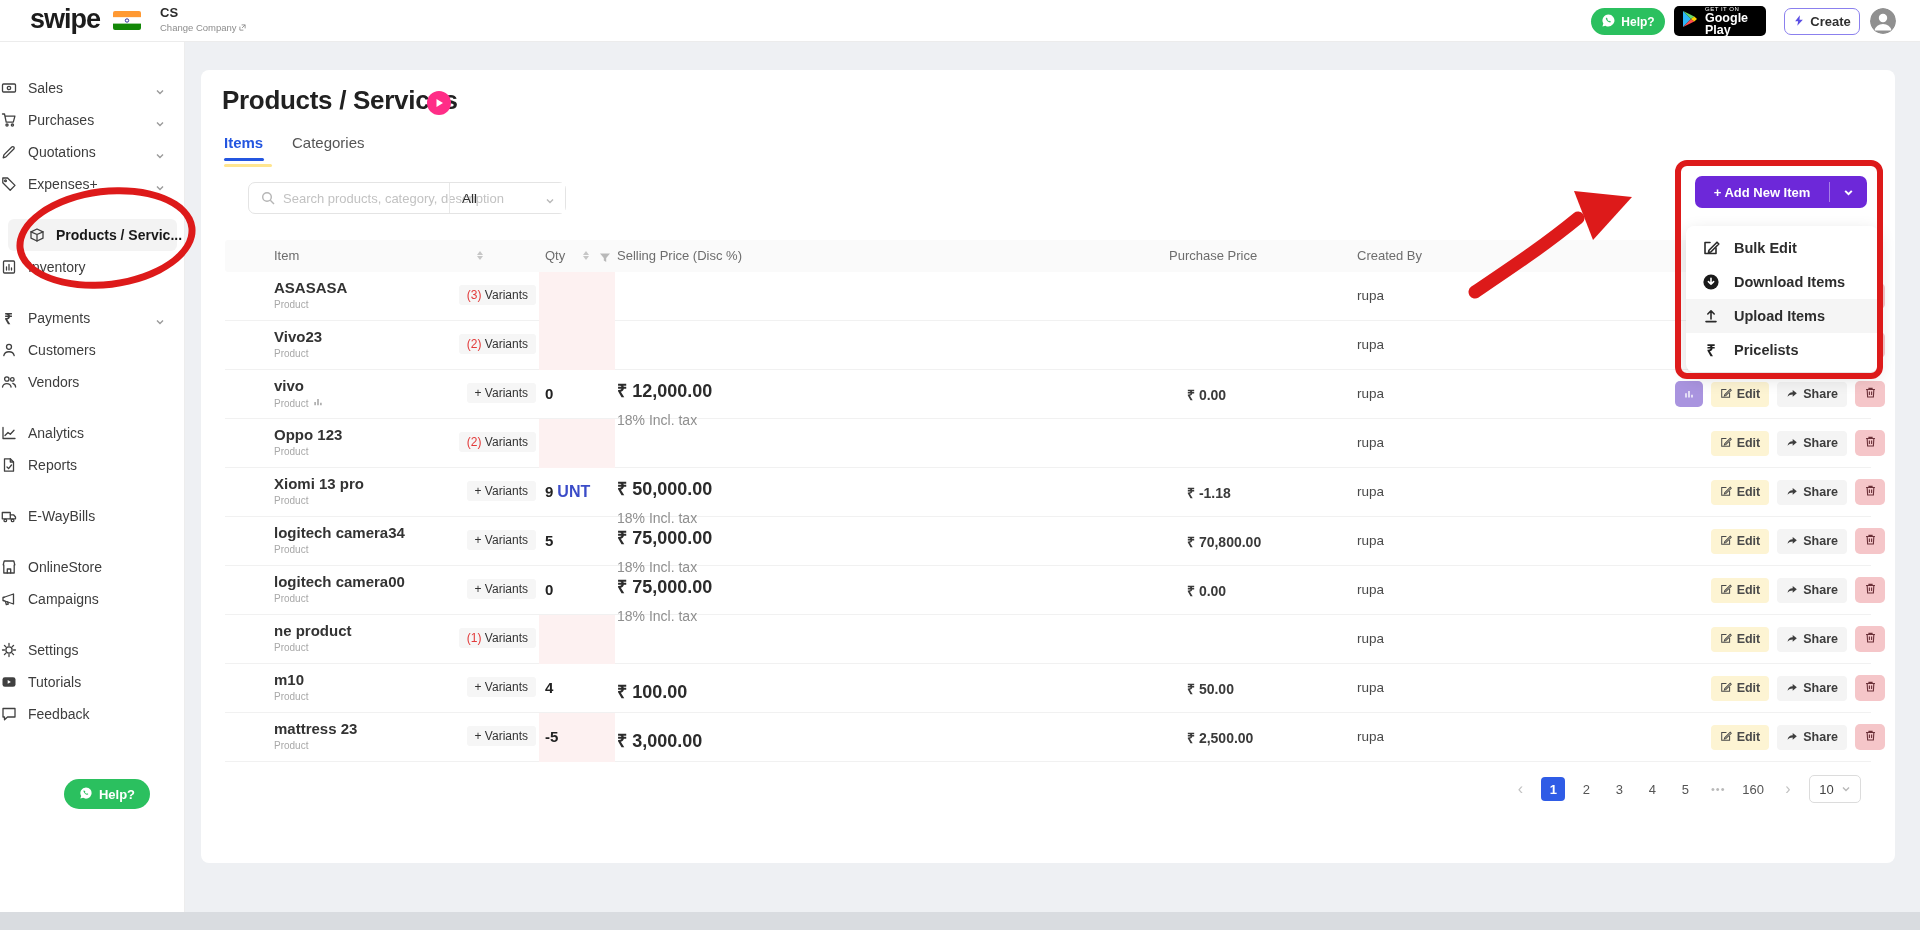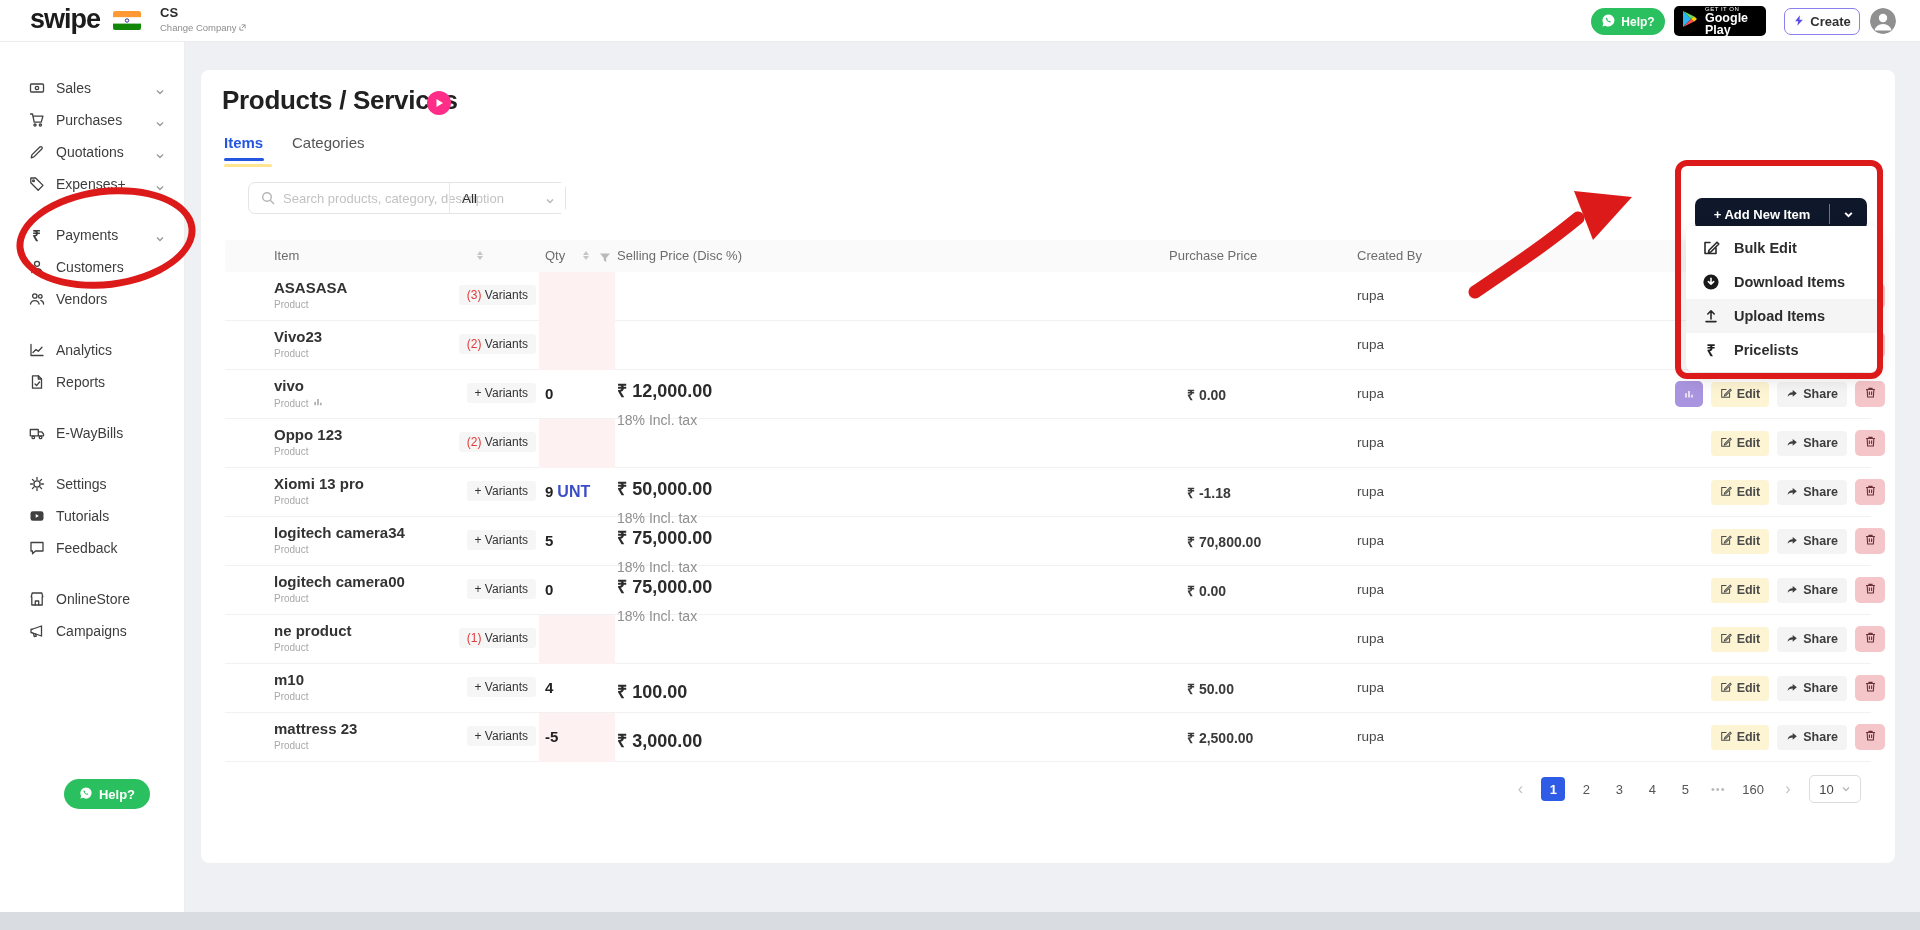--- a/index.html
+++ b/index.html
@@ -16,21 +16,21 @@
   #gp-badge { position:absolute; left:1674px; top:6px; width:92px; height:30px; background:#000; border-radius:5px; display:flex; align-items:center; padding-left:8px; gap:7px; cursor:pointer; }
   #gp-text .gp1 { font-size:6px; color:#fff; letter-spacing:.5px; }
   #gp-text .gp2 { font-size:12.5px; color:#fff; font-weight:700; line-height:1; }
   #create-btn { position:absolute; left:1784px; top:8px; width:76px; height:27px; background:#fff; border:1.5px solid #8b80ee; border-radius:7px; display:flex; align-items:center; justify-content:center; gap:5px; font-size:13px; font-weight:700; color:#2f2f2f; cursor:pointer; }
   #avatar { position:absolute; left:1870px; top:8px; width:26px; height:26px; border-radius:50%; overflow:hidden; cursor:pointer; }
 
   
   #sidebar { position:absolute; left:0; top:42px; width:185px; height:870px; background:#fff; border-right:1px solid #ededed; z-index:5; }
   #sidebar-list { position:absolute; left:0; top:30px; width:185px; }
   .sec { margin-bottom:19px; }
-  .s-item { position:relative; height:32px; display:flex; align-items:center; padding-left:28px; cursor:pointer; }
+  .s-item { position:relative; height:32px; display:flex; align-items:center; cursor:pointer; }
   .s-item.active { background:#f3f3f3; border-radius:6px; margin:0 8px; padding-left:20px; }
   .s-icon { width:17px; height:17px; display:inline-flex; align-items:center; justify-content:center; margin-right:11px; flex:none; }
   .s-icon svg { width:16px; height:16px; fill:none; stroke:#404040; stroke-width:1.3; stroke-linecap:round; stroke-linejoin:round; }
   .s-icon .rupee-txt { font-size:15px; font-weight:600; color:#404040; line-height:1; }
   .s-label { font-size:14px; color:#3d3d3d; font-weight:500; white-space:nowrap; }
   .s-item.active .s-label { font-weight:700; color:#181818; }
   .s-chev { position:absolute; right:20px; top:11px; }
   #sidebar-help { position:absolute; left:64px; top:737px; width:86px; height:30px; background:#2bc05f; border-radius:16px; display:flex; align-items:center; justify-content:center; gap:6px; color:#fff; font-size:13px; font-weight:700; cursor:pointer; }
 
   
@@ -43,21 +43,21 @@
   #inkbar { position:absolute; left:23px; top:88px; width:40px; height:3px; background:#2456e0; border-radius:2px; }
   #inkbar-shadow { position:absolute; left:23px; top:94px; width:48px; height:3px; background:#ffe58f; border-radius:2px; }
 
   #searchbox { position:absolute; left:47px; top:112px; width:318px; height:32px; border:1px solid #e4e4e4; border-radius:7px; background:#fff; display:flex; align-items:center; }
   #search-input { border:none; outline:none; flex:1; height:100%; font-size:13px; color:#333; padding-left:8px; font-family:"Liberation Sans",sans-serif; }
   #search-input::placeholder { color:#c2c2c2; }
   #search-divider { width:1px; height:100%; background:#e8e8e8; position:absolute; left:200px; }
   #all-select { position:absolute; left:201px; top:0; width:117px; height:100%; display:flex; align-items:center; padding-left:12px; font-size:13.5px; color:#2f2f2f; cursor:pointer; }
   #all-chev { position:absolute; right:12px; top:11px; }
 
-  #add-new-btn { position:absolute; left:1494px; top:128px; width:172px; height:32px; background:#0f172a; border-radius:7px; display:flex; align-items:center; cursor:pointer; z-index:20; }
+  #add-new-btn { position:absolute; left:1494px; top:106px; width:172px; height:32px; background:#6d28d9; border-radius:7px; display:flex; align-items:center; cursor:pointer; z-index:20; }
   #add-new-label { flex:1; text-align:center; color:#fff; font-size:13px; font-weight:700; }
   #add-split { width:1px; height:20px; background:rgba(255,255,255,.4); }
   #add-chev { width:37px; display:flex; justify-content:center; }
 
   
   #thead { position:absolute; left:24px; top:170px; width:1646px; height:32px; background:#fafafa; border-radius:3px; }
   .hcell { position:absolute; top:8px; font-size:13px; color:#6d6d6d; }
   .sort { display:inline-flex; flex-direction:column; gap:1px; position:absolute; top:11px; cursor:pointer; }
   .sort i { width:0; height:0; border-left:3.5px solid transparent; border-right:3.5px solid transparent; }
   .sort .up { border-bottom:4px solid #c6c6c6; }
@@ -208,20 +208,40 @@
               <circle cx="4.5" cy="4.7" r=".9"></circle>
             </svg>
           </span>
           <span class="s-label">Expenses+</span>
           <span class="s-chev"><svg class="chev-svg" viewBox="0 0 10 10">
               <path d="M2 3.5l3 3 3-3" fill="none" stroke="#9a9a9a" stroke-width="1.4"></path>
             </svg></span>
         </div>
       </div>
       <div class="sec">
+        <div class="s-item active">
+          <span class="s-icon">
+            <svg viewBox="0 0 16 16">
+              <path d="M2 4.8L8 2l6 2.8v6.4L8 14l-6-2.8z"></path>
+              <path d="M2 4.8l6 2.7 6-2.7M8 7.5V14"></path>
+            </svg>
+          </span>
+          <span class="s-label">Products / Servic...</span>
+        </div>
+        <div class="s-item">
+          <span class="s-icon">
+            <svg viewBox="0 0 16 16">
+              <rect x="2.5" y="2" width="11" height="12" rx="1"></rect>
+              <path d="M5.5 11V8M8 11V5.5M10.5 11V9"></path>
+            </svg>
+          </span>
+          <span class="s-label">Inventory</span>
+        </div>
+      </div>
+      <div class="sec">
         <div class="s-item">
           <span class="s-icon">
             <span class="rupee-txt">₹</span>
           </span>
           <span class="s-label">Payments</span>
           <span class="s-chev"><svg class="chev-svg" viewBox="0 0 10 10">
               <path d="M2 3.5l3 3 3-3" fill="none" stroke="#9a9a9a" stroke-width="1.4"></path>
             </svg></span>
         </div>
         <div class="s-item">
@@ -275,20 +295,40 @@
               <circle cx="11.6" cy="12.4" r="1.3"></circle>
             </svg>
           </span>
           <span class="s-label">E-WayBills</span>
         </div>
       </div>
       <div class="sec">
         <div class="s-item">
           <span class="s-icon">
             <svg viewBox="0 0 16 16">
+              <path d="M2.2 5.8L3.2 2h9.6l1 3.8M2.8 5.8V14h10.4V5.8"></path>
+              <path d="M6.3 14v-4h3.4v4"></path>
+            </svg>
+          </span>
+          <span class="s-label">OnlineStore</span>
+        </div>
+        <div class="s-item">
+          <span class="s-icon">
+            <svg viewBox="0 0 16 16">
+              <path d="M2 6.5v3l1.8.5L12.5 13V3L3.8 6z"></path>
+              <path d="M4.5 10.5l.8 3.2 2-.5-.7-2.4"></path>
+            </svg>
+          </span>
+          <span class="s-label">Campaigns</span>
+        </div>
+      </div>
+      <div class="sec">
+        <div class="s-item">
+          <span class="s-icon">
+            <svg viewBox="0 0 16 16">
               <circle cx="8" cy="8" r="3.1"></circle>
               <path d="M8 1.5v2M8 12.5v2M1.5 8h2M12.5 8h2M3.4 3.4l1.4 1.4M11.2 11.2l1.4 1.4M12.6 3.4l-1.4 1.4M4.8 11.2l-1.4 1.4"></path>
             </svg>
           </span>
           <span class="s-label">Settings</span>
         </div>
         <div class="s-item">
           <span class="s-icon">
             <svg viewBox="0 0 16 16">
               <rect x="1.5" y="3.2" width="13" height="9.6" rx="2.4" fill="#404040" stroke="none"></rect>
@@ -297,40 +337,20 @@
           </span>
           <span class="s-label">Tutorials</span>
         </div>
         <div class="s-item">
           <span class="s-icon">
             <svg viewBox="0 0 16 16">
               <path d="M2 2.5h12V11H6.5L3.5 13.8V11H2z"></path>
             </svg>
           </span>
           <span class="s-label">Feedback</span>
-        </div>
-      </div>
-      <div class="sec">
-        <div class="s-item">
-          <span class="s-icon">
-            <svg viewBox="0 0 16 16">
-              <path d="M2.2 5.8L3.2 2h9.6l1 3.8M2.8 5.8V14h10.4V5.8"></path>
-              <path d="M6.3 14v-4h3.4v4"></path>
-            </svg>
-          </span>
-          <span class="s-label">OnlineStore</span>
-        </div>
-        <div class="s-item">
-          <span class="s-icon">
-            <svg viewBox="0 0 16 16">
-              <path d="M2 6.5v3l1.8.5L12.5 13V3L3.8 6z"></path>
-              <path d="M4.5 10.5l.8 3.2 2-.5-.7-2.4"></path>
-            </svg>
-          </span>
-          <span class="s-label">Campaigns</span>
         </div>
       </div>
     </div>
   <div id="sidebar-help">
     <span><svg width="14" height="14" viewBox="0 0 18 18">
           <path d="M9 1.8a7.2 7.2 0 0 0-6.2 10.9L1.7 16.2l3.6-1A7.2 7.2 0 1 0 9 1.8z" fill="#fff"></path>
           <path d="M6.3 5.4c-.6.6-.7 1.5.2 2.9 1 1.5 2.1 2.4 3.6 2.9 1 .3 1.6-.2 1.9-.8l-1.6-1-.8.5c-.9-.5-1.5-1.1-2-2l.6-.7z" fill="#2bc05f"></path>
         </svg></span>
     <span>Help?</span>
   </div>

